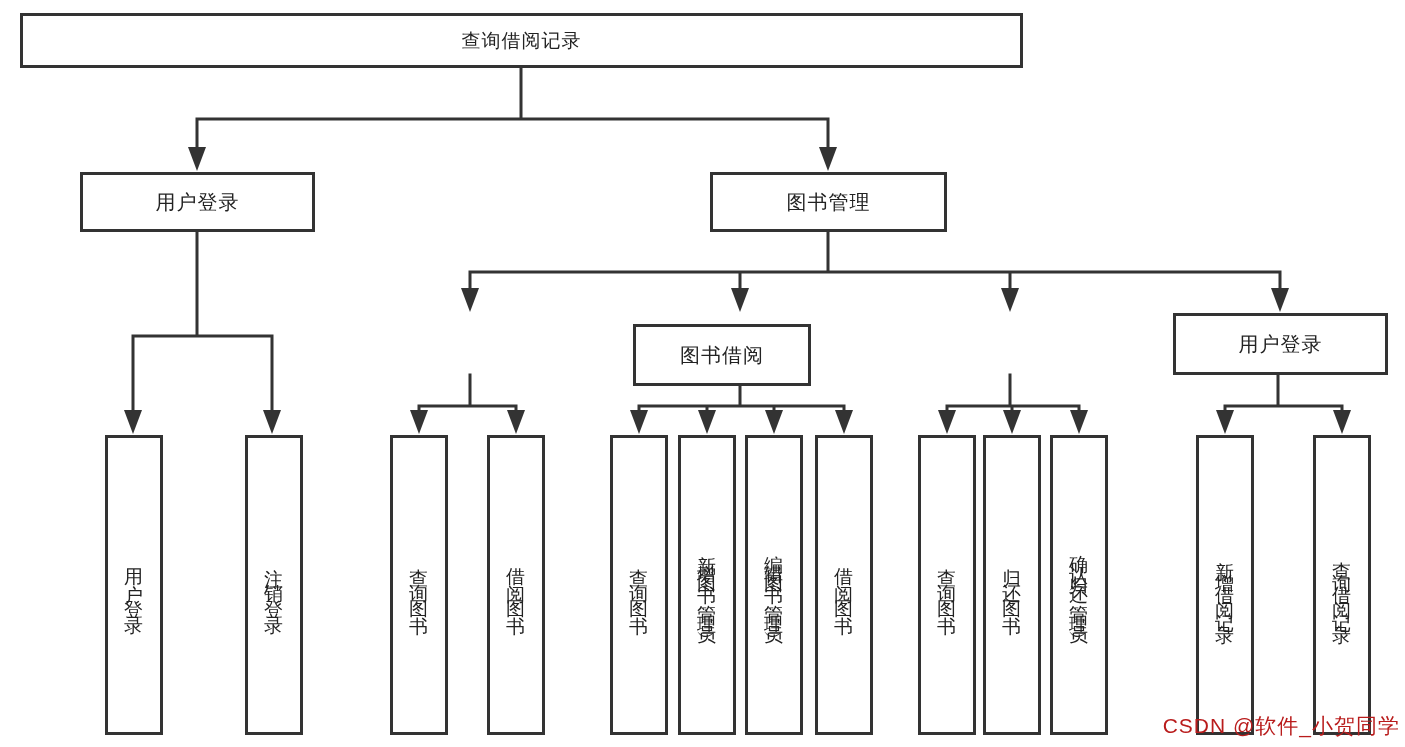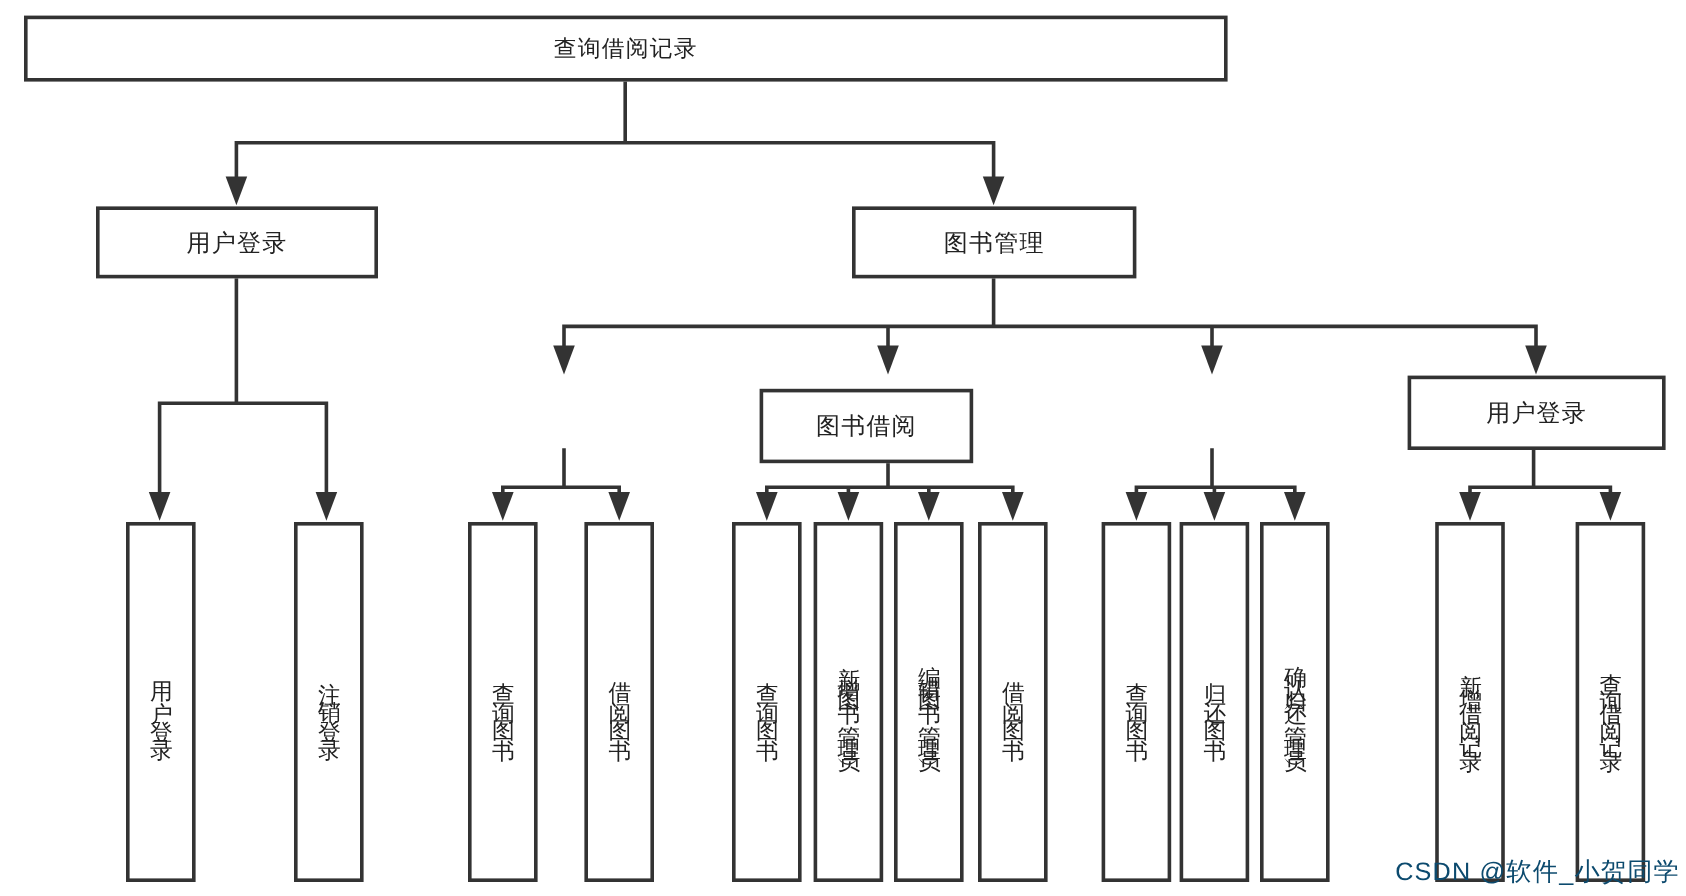--- a/index.html
+++ b/index.html
@@ -52,21 +52,21 @@
     white-space: nowrap;
   }
   .v4 { letter-spacing: 16px; }
   .v6 { letter-spacing: 13px; }
   .v9 { letter-spacing: 10px; }
   .watermark {
     position: absolute;
     right: 5px;
     top: 712px;
     font-size: 21px;
-    color: #0c4a6e;
+    color: #b91c1c;
     letter-spacing: 1px;
     z-index: 3;
     white-space: nowrap;
   }
 </style>
 </head>
 <body>
 
 <div class="canvas">
 

